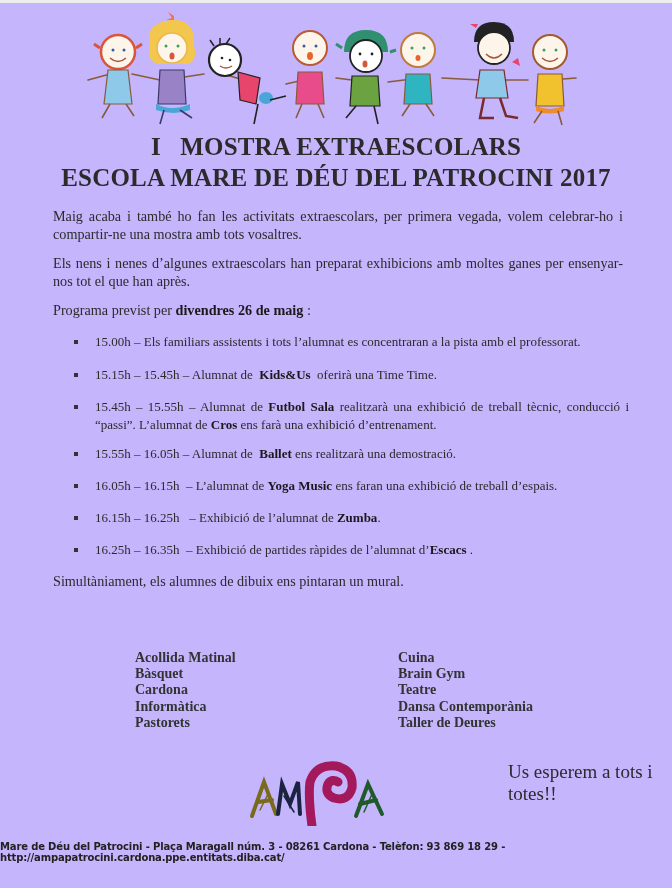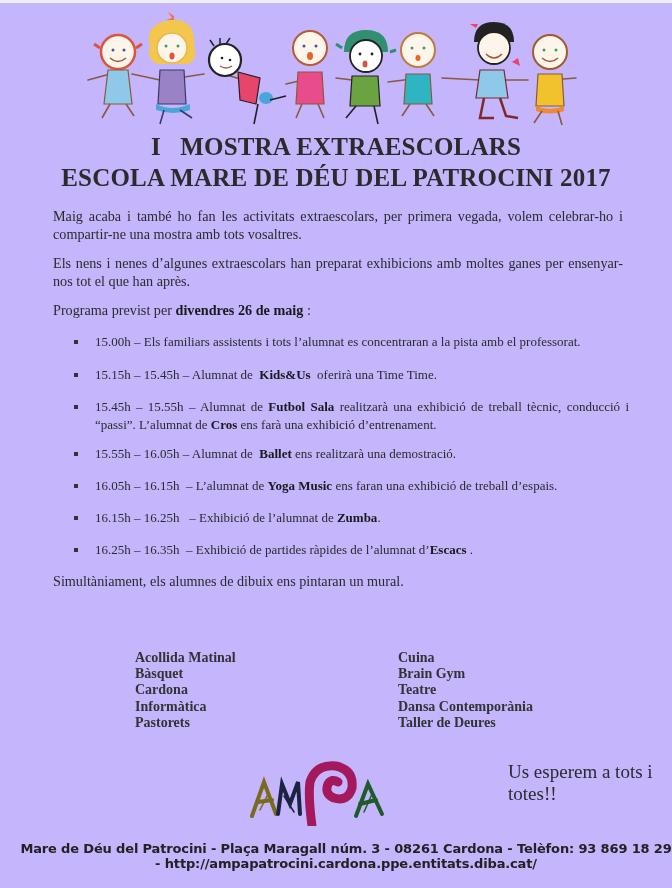--- a/index.html
+++ b/index.html
@@ -37,23 +37,23 @@
     .col { position: absolute; top: 0; font-weight: bold; font-size: 14px; line-height: 16.2px; color: #333; }
     .col.left { left: 0; }
     .col.right { left: 263px; }
     .col div { white-space: nowrap; }
 
     .closing { position: absolute; left: 496px; top: 761px; font-size: 19px; color: #2b2b2b; margin-left: 12px; }
 
     .logo { position: absolute; left: 250px; top: 760px; width: 140px; height: 66px; }
     .logo svg { width: 100%; height: 100%; display: block; }
 
-    .footer { position: absolute; left: 0; top: 841px; width: 672px; text-align: center;
-              font-family: "DejaVu Sans", sans-serif; font-weight: bold; font-size: 13px; color: #222;
-              letter-spacing: -0.15px; padding-left: 20px; }
+    .footer { position: absolute; left: 0; top: 841px; width: 672px; text-align: left;
+              font-family: "DejaVu Sans", sans-serif; font-weight: bold; font-size: 10px; color: #222;
+              letter-spacing: -0.15px; }
   </style>
 </head>
 <body>
 
 <div class="page">
   <div class="top-rule"></div>
 
   <div class="banner">
     <svg viewBox="0 0 500 120" xmlns="http://www.w3.org/2000/svg">
 

